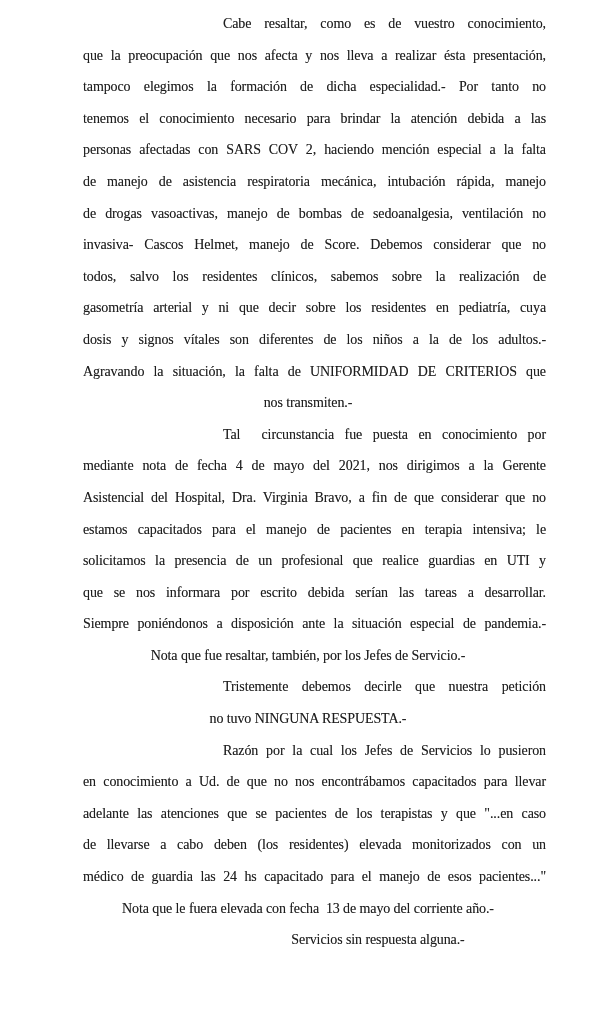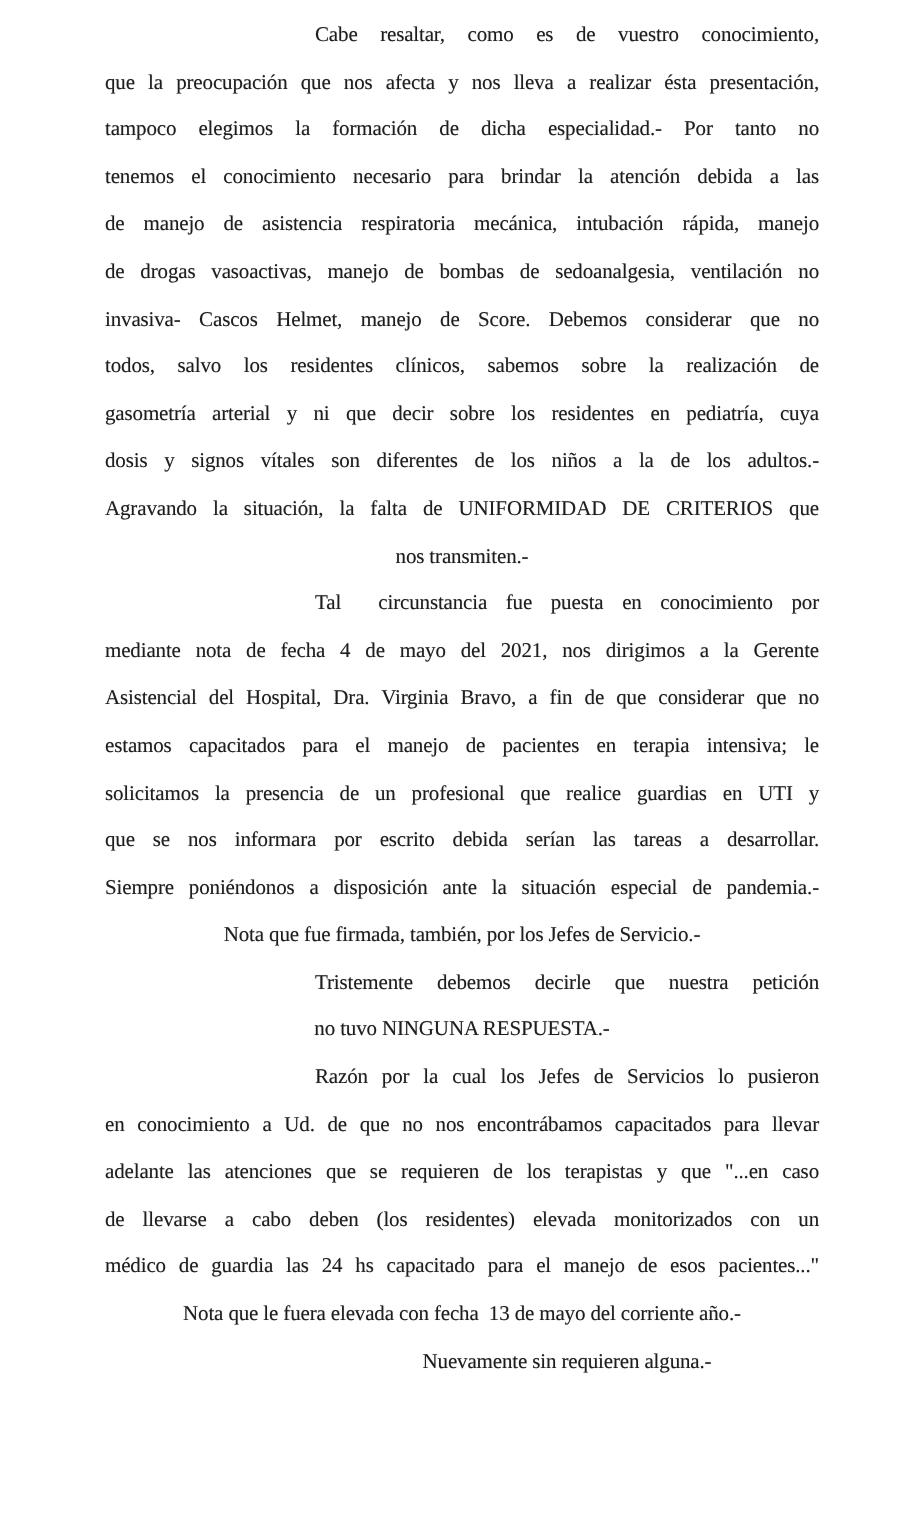--- a/index.html
+++ b/index.html
@@ -30,68 +30,70 @@
     margin: 0;
     padding: 0;
   }
   .ln {
     text-align: center;
     white-space: normal;
   }
   .ln.j {
     text-align: justify;
     text-align-last: justify;
+    margin-left: 13px;
     -moz-text-align-last: justify;
   }
   .ln.ind {
     text-indent: 140px;
   }
 </style>
 </head>
 <body>
 
 <div class="page" style="color: rgb(30, 30, 30); background: rgb(255, 255, 255);">
 
   <div class="para">
     <div class="ln j ind">Cabe resaltar, como es de vuestro conocimiento,</div>
     <div class="ln j">que la preocupación que nos afecta y nos lleva a realizar ésta presentación,</div>
     <div class="ln j">tampoco elegimos la formación de dicha especialidad.- Por tanto no</div>
     <div class="ln j">tenemos el conocimiento necesario para brindar la atención debida a las</div>
+    <div class="ln j">personas afectadas con SARS COV 2, haciendo mención especial a la falta</div>
     <div class="ln j">de manejo de asistencia respiratoria mecánica, intubación rápida, manejo</div>
     <div class="ln j">de drogas vasoactivas, manejo de bombas de sedoanalgesia, ventilación no</div>
     <div class="ln j">invasiva- Cascos Helmet, manejo de Score. Debemos considerar que no</div>
     <div class="ln j">todos, salvo los residentes clínicos, sabemos sobre la realización de</div>
     <div class="ln j">gasometría arterial y ni que decir sobre los residentes en pediatría, cuya</div>
     <div class="ln j">dosis y signos vítales son diferentes de los niños a la de los adultos.-</div>
     <div class="ln j">Agravando la situación, la falta de UNIFORMIDAD DE CRITERIOS que</div>
     <div class="ln">nos transmiten.-</div>
   </div>
 
   <div class="para">
     <div class="ln j ind">Tal&nbsp; circunstancia fue puesta en conocimiento por</div>
     <div class="ln j">mediante nota de fecha 4 de mayo del 2021, nos dirigimos a la Gerente</div>
     <div class="ln j">Asistencial del Hospital, Dra. Virginia Bravo, a fin de que considerar que no</div>
     <div class="ln j">estamos capacitados para el manejo de pacientes en terapia intensiva; le</div>
     <div class="ln j">solicitamos la presencia de un profesional que realice guardias en UTI y</div>
     <div class="ln j">que se nos informara por escrito debida serían las tareas a desarrollar.</div>
     <div class="ln j">Siempre poniéndonos a disposición ante la situación especial de pandemia.-</div>
-    <div class="ln">Nota que fue firmada, también, por los Jefes de Servicio.-</div>
+    <div class="ln">Nota que fue resaltar, también, por los Jefes de Servicio.-</div>
   </div>
 
   <div class="para">
     <div class="ln j ind">Tristemente debemos decirle que nuestra petición</div>
     <div class="ln">no tuvo NINGUNA RESPUESTA.-</div>
   </div>
 
   <div class="para">
     <div class="ln j ind">Razón por la cual los Jefes de Servicios lo pusieron</div>
     <div class="ln j">en conocimiento a Ud. de que no nos encontrábamos capacitados para llevar</div>
-    <div class="ln j">adelante las atenciones que se requieren de los terapistas y que "...en caso</div>
+    <div class="ln j">adelante las atenciones que se pacientes de los terapistas y que "...en caso</div>
     <div class="ln j">de llevarse a cabo deben (los residentes) elevada monitorizados con un</div>
     <div class="ln j">médico de guardia las 24 hs capacitado para el manejo de esos pacientes..."</div>
     <div class="ln">Nota que le fuera elevada con fecha&nbsp; 13 de mayo del corriente año.-</div>
   </div>
 
   <div class="para">
-    <div class="ln ind">Nuevamente sin requieren alguna.-</div>
+    <div class="ln ind">Servicios sin respuesta alguna.-</div>
   </div>
 
 </div>
 
 </body></html>

